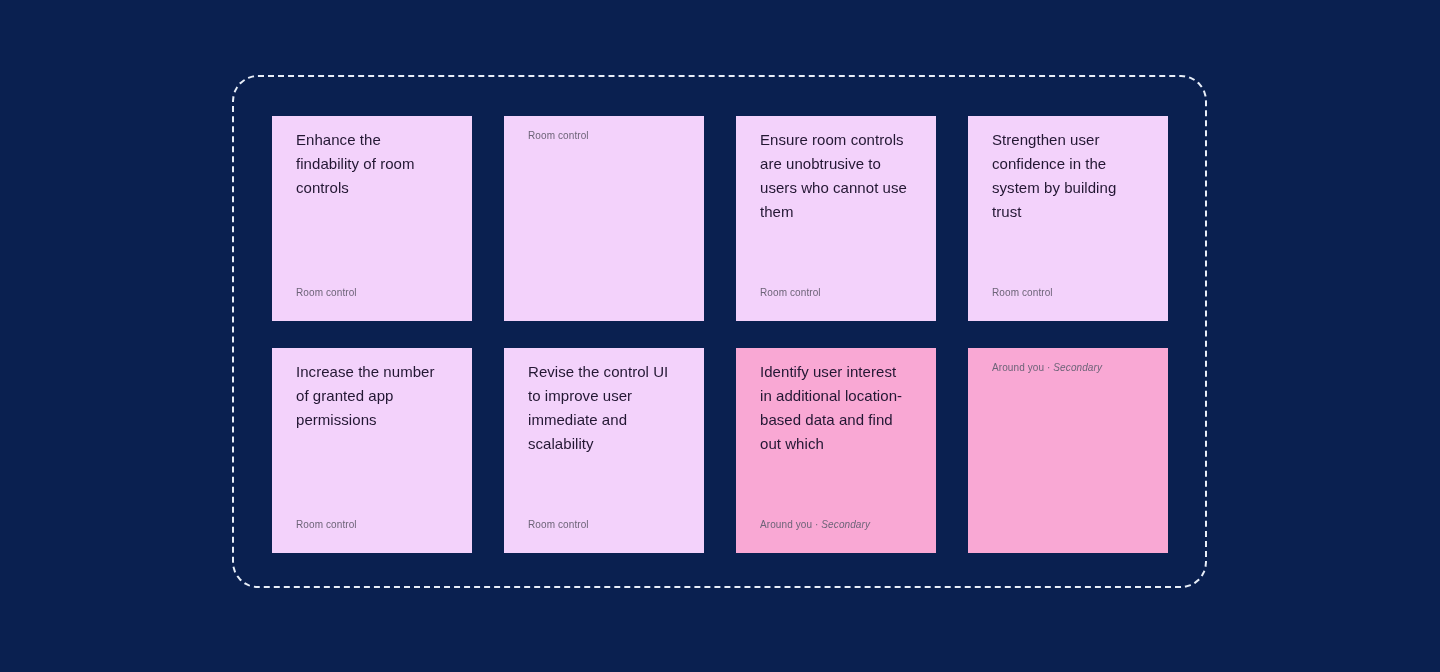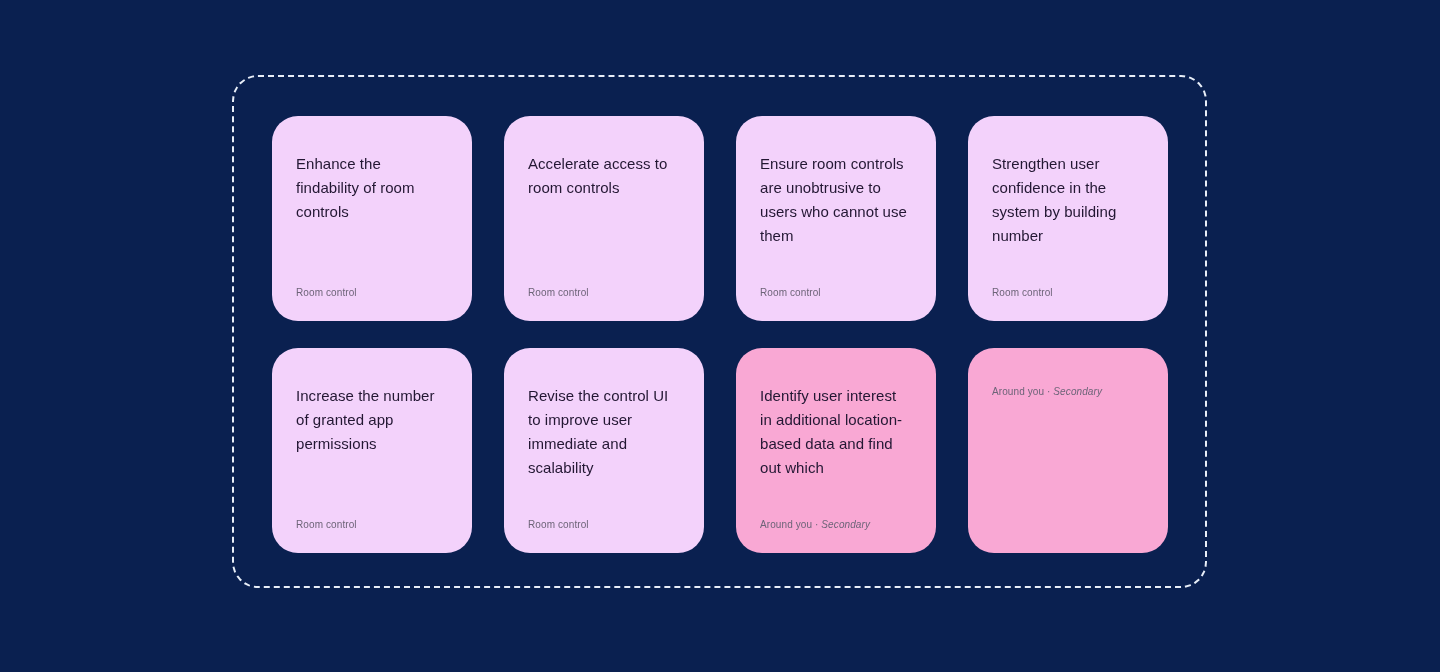--- a/index.html
+++ b/index.html
@@ -37,26 +37,25 @@
     display: grid;
     grid-template-columns: repeat(4, 200px);
     grid-template-rows: repeat(2, 205px);
     column-gap: 32px;
     row-gap: 27px;
   }
   .card {
     box-sizing: border-box;
     width: 200px;
     height: 205px;
-    padding: 36px 24px 20px 24px;
+    padding: 12px 24px 20px 24px;
     display: flex;
     flex-direction: column;
     justify-content: space-between;
     overflow: hidden;
-    border-radius: 26px;
   }
   .card.pink {
     background: #f3d2fb;
   }
   .card.lavender {
     background: #f9a8d4;
   }
   .card-title {
     font-size: 15px;
     line-height: 24px;
@@ -85,31 +84,30 @@
   <div class="dashed-group"></div>
 
   <div class="card-grid">
 
     <div class="card pink">
       <div class="card-title">Enhance the findability of room controls</div>
       <div class="card-meta"><span>Room control</span><span class="meta-italic"></span></div>
     </div>
 
     <div class="card pink">
-      <div class="card-title">Accelerate access to room controls</div>
       <div class="card-meta"><span>Room control</span><span class="meta-italic"></span></div>
     </div>
 
     <div class="card pink">
       <div class="card-title">Ensure room controls are unobtrusive to users who cannot use them</div>
       <div class="card-meta"><span>Room control</span><span class="meta-italic"></span></div>
     </div>
 
     <div class="card pink">
-      <div class="card-title">Strengthen user confidence in the system by building number</div>
+      <div class="card-title">Strengthen user confidence in the system by building trust</div>
       <div class="card-meta"><span>Room control</span><span class="meta-italic"></span></div>
     </div>
 
     <div class="card pink">
       <div class="card-title">Increase the number of granted app permissions</div>
       <div class="card-meta"><span>Room control</span><span class="meta-italic"></span></div>
     </div>
 
     <div class="card pink">
       <div class="card-title">Revise the control UI to improve user immediate and scalability</div>

